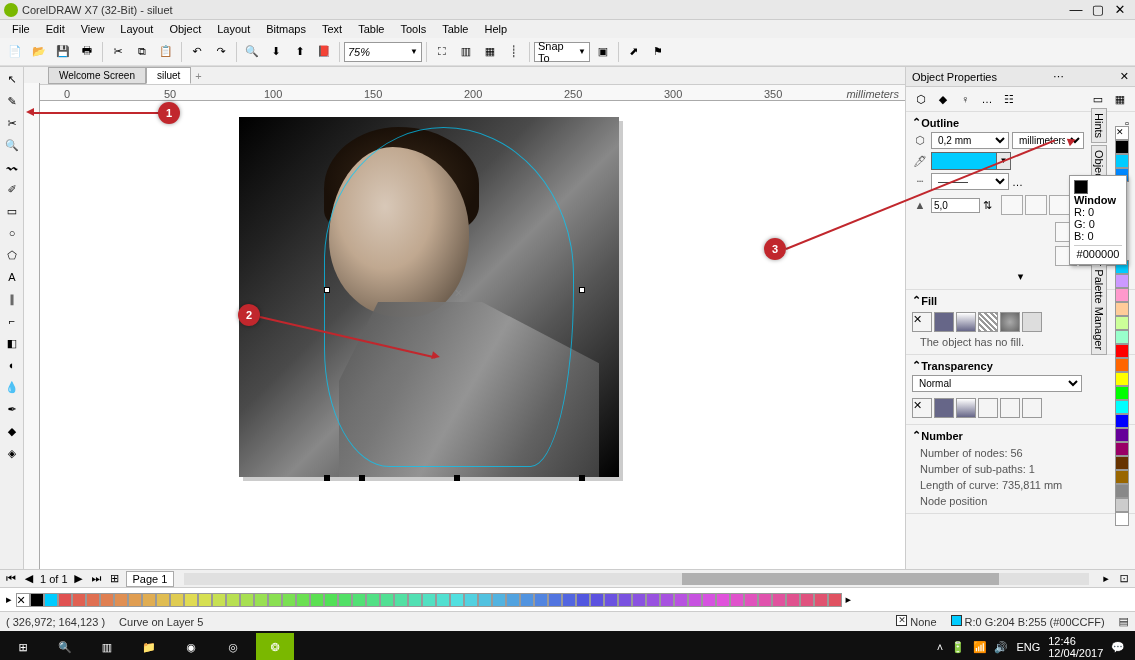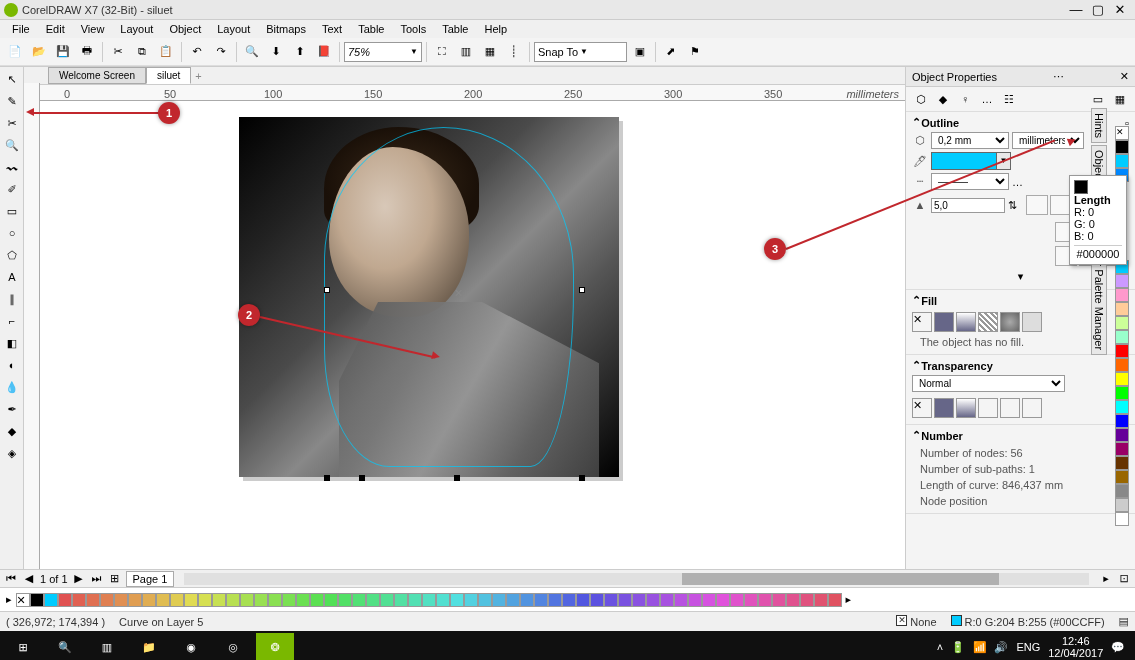--- a/index.html
+++ b/index.html
@@ -61,21 +61,21 @@
 .statusbar { height:20px; background:#f0f0f0; border-top:1px solid #ccc; display:flex; align-items:center; padding:0 6px; font-size:10px; color:#333; gap:14px;}
 .statusbar .fill-sw { width:11px;height:11px;background:#fff;border:1px solid #333;display:inline-block;margin-right:3px;position:relative;}
 .statusbar .fill-sw::after{content:'✕';position:absolute;font-size:9px;left:1px;top:-1px;color:#333;}
 .statusbar .outline-sw{width:11px;height:11px;background:#0cf;display:inline-block;margin-right:3px;border:1px solid #333;}
 
 
 .taskbar { height:32px; background:#101010; display:flex; align-items:center; padding:0 4px; gap:4px; }
 .taskbar .tb-item { width:38px; height:28px; display:flex; align-items:center; justify-content:center; cursor:pointer; color:#fff; }
 .taskbar .spacer { flex:1; }
 .taskbar .tray { color:#fff; display:flex; align-items:center; gap:8px; font-size:10px; padding:0 6px;}
-.clock { text-align:center; line-height:1.1;}
+.clock { text-align:left; line-height:1.1;}
 
 
 .rpanel { width:230px; background:#f4f4f4; border-left:1px solid #ccc; display:flex; flex-direction:column; font-size:10px; }
 .rpanel .hdr { background:#e8e8e8; padding:3px 6px; border-bottom:1px solid #ccc; display:flex; align-items:center; }
 .rpanel .hdr .x { margin-left:auto; cursor:pointer; }
 .rpanel .iconrow { display:flex; gap:4px; padding:3px 6px; border-bottom:1px solid #ddd;}
 .rpanel .iconrow .ic{ width:18px;height:18px;cursor:pointer;display:flex;align-items:center;justify-content:center;}
 .rpanel .sect { border-bottom:1px solid #ddd; padding:4px 6px; }
 .rpanel .sect-h { display:flex; align-items:center; font-weight:bold; margin-bottom:3px;}
 .rpanel .sect-h .t { flex:1; }
@@ -153,21 +153,21 @@
   <div class="combo">
     <input value="75%" style="">
     <span class="arr">▼</span>
   </div>
   <div class="tb-sep"></div>
   <div class="tb-btn">⛶</div>
   <div class="tb-btn">▥</div>
   <div class="tb-btn">▦</div>
   <div class="tb-btn">┊</div>
   <div class="tb-sep"></div>
-  <div class="combo" style="width:93px;">
+  <div class="combo" style="width:56px;">
     <span>Snap To</span>
     <span class="arr">▼</span>
   </div>
   <div class="tb-btn">▣</div>
   <div class="tb-sep"></div>
   <div class="tb-btn">⬈</div>
   <div class="tb-btn">⚑</div>
 </div>
 
 <div class="propbar">
@@ -308,21 +308,21 @@
             <div class="arr">▼</div>
           </div>
       </div>
       <div class="fld-row">
           <span class="ic">┄</span>
         <select style="width:78px;"><option>———</option></select>
         <span style="cursor:pointer;">…</span>
       </div>
       <div class="fld-row">
           <span class="ic">▲</span>
-        <input style="width: 74px;" value="5,0">
+        <input style="width: 49px;" value="5,0">
         <span>⇅</span>
         <div class="corner-btns" style="margin-left:6px;">
           <div class="cb"></div>
           <div class="cb"></div>
           <div class="cb"></div>
         </div>
       </div>
       <div class="corner-btns" style="justify-content:flex-end;padding-right:4px;">
         <div class="cb"></div>
         <div class="cb"></div>
@@ -352,40 +352,40 @@
       </div>
       <div class="info">The object has no fill.</div>
     </div>
 
     <div class="sect">
       <div class="sect-h">
           <span>⌃</span> 
           <span class="t">Transparency</span>
           <span>▫</span>
         </div>
-      <select style="width:153px;"><option>Normal</option></select>
+      <select style="width:170px;"><option>Normal</option></select>
       <div class="corner-btns" style="margin-top:4px;">
         <div class="fill-sw">✕</div>
         <div class="fill-sw" style="background:#668;"></div>
         <div class="fill-sw" style="background:linear-gradient(#fff,#668);"></div>
         <div class="fill-sw"></div>
         <div class="fill-sw"></div>
         <div class="fill-sw"></div>
       </div>
     </div>
 
     <div class="sect">
       <div class="sect-h">
           <span>⌃</span> 
           <span class="t">Number</span>
           <span>▫</span>
         </div>
       <div class="info"><span>Number of nodes:</span> <span>56</span></div>
       <div class="info"><span>Number of sub-paths:</span> <span>1</span></div>
-      <div class="info"><span>Length of curve:</span> <span>846,437 mm</span></div>
+      <div class="info"><span>Length of curve:</span> <span>735,811 mm</span></div>
       <div class="info">Node position</div>
     </div>
   </div>
 </div>
 
 <div class="vtabs">
   <div class="vt">Hints</div>
   <div class="vt">Object Manager</div>
   <div class="vt">Color Palette Manager</div>
 </div>
@@ -413,21 +413,21 @@
   <div class="sw" style="background:#609;"></div>
   <div class="sw" style="background:#906;"></div>
   <div class="sw" style="background:#630;"></div>
   <div class="sw" style="background:#960;"></div>
   <div class="sw" style="background:#888;"></div>
   <div class="sw" style="background:#ccc;"></div>
   <div class="sw" style="background:#fff;"></div>
 </div>
 
 <div class="tooltip">
-  <div><span class="swatch"></span><b>Length</b></div>
+  <div><span class="swatch"></span><b>Window</b></div>
   <div>R: 0</div>
   <div>G: 0</div>
   <div>B: 0</div>
   <div class="hex">#000000</div>
 </div>
 
 <div class="pagenav">
   <span class="pn-btn">⏮</span>
   <span class="pn-btn">◀</span>
   <span>1 of 1</span>
@@ -502,21 +502,21 @@
       <div class="sw" style="background: rgb(224, 82, 158);"></div>
       <div class="sw" style="background: rgb(224, 82, 143);"></div>
       <div class="sw" style="background: rgb(224, 82, 127);"></div>
       <div class="sw" style="background: rgb(224, 82, 112);"></div>
       <div class="sw" style="background: rgb(224, 82, 97);"></div>
     </div>
   <span style="cursor:pointer;margin-left:4px;">▸</span>
 </div>
 
 <div class="statusbar">
-  <span>( 326,972; 174,394 )</span>
+  <span>( 326,972; 164,123 )</span>
   <span>Curve on Layer 5</span>
   <span style="flex:1;"></span>
   <span><span class="fill-sw"></span><span>None</span></span>
   <span><span class="outline-sw"></span><span>R:0 G:204 B:255 (#00CCFF)</span></span>
   <span>▤</span>
 </div>
 
 <div class="taskbar">
   <div class="tb-item">⊞</div>
   <div class="tb-item">🔍</div>

